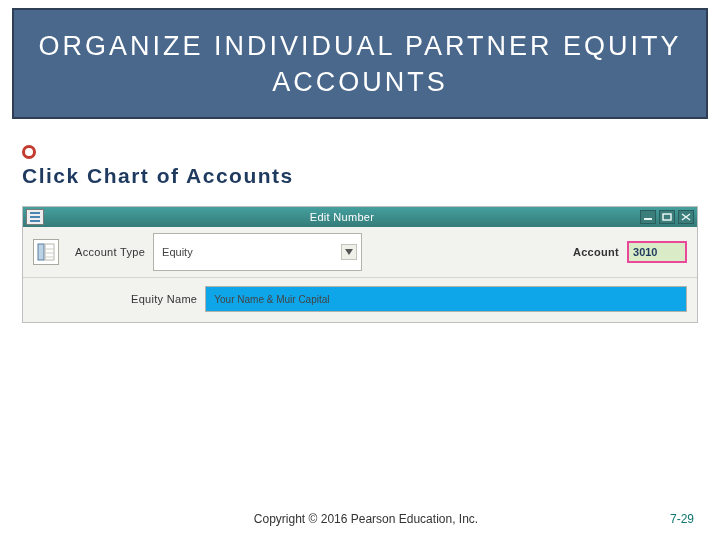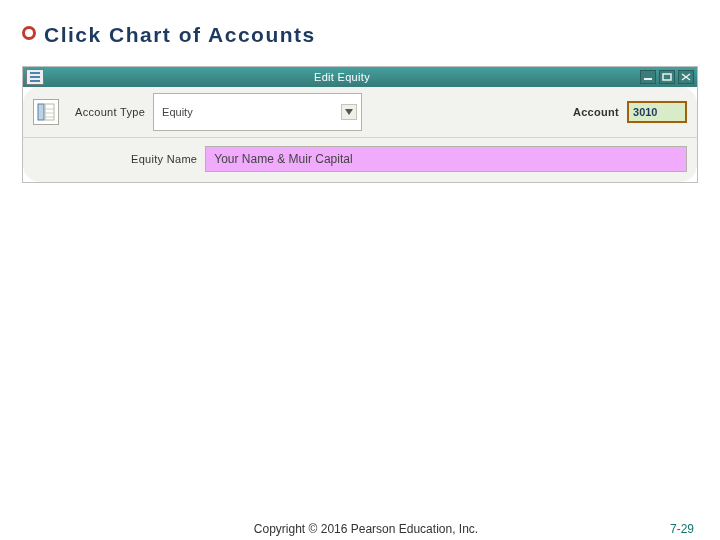--- a/index.html
+++ b/index.html
@@ -24,20 +24,21 @@
   }
   .bullets li {
     list-style: none;
     color: #1f3a5f;
     font-size: 21px;
     font-weight: 700;
     letter-spacing: 1.5px;
     line-height: 1.6;
     display: flex;
     align-items: flex-start;
+    flex-direction: column;
   }
   .bullets .ring {
     flex: 0 0 auto;
     width: 14px; height: 14px;
     border: 3px solid #c33a2e;
     border-radius: 50%;
     margin-right: 8px;
     margin-top: 8px;
   }
   .bullets .txt { flex: 1 1 auto; }
@@ -66,21 +67,21 @@
   }
   .titlebar .sys .bar { width: 10px; height: 2px; background: #4a86b3; margin: 1px 0; }
   .titlebar .title { flex: 1; text-align: center; letter-spacing: 0.3px; }
   .titlebar .winbtns { display: flex; margin-right: 3px; gap: 3px; }
   .titlebar .wb {
     width: 16px; height: 14px; background: #3a7d7b; border: 1px solid #2a5d5b;
     display: flex; align-items: center; justify-content: center;
   }
   .titlebar .wb svg { display: block; }
 
-  .form-area { background: #f2f2ee; border-radius: 17px; }
+  .form-area { background: #f2f2ee; }
   .row1 {
     display: flex; align-items: center;
     padding: 6px 10px 6px 10px;
     border-bottom: 1px solid #d7d7ce;
     gap: 8px;
   }
   .row1 .colicon {
     width: 26px; height: 26px;
     border: 1px solid #a9a99f;
     background: #fff;
@@ -103,78 +104,84 @@
     max-width: 310px;
   }
   .row1 .select .caret {
     width: 16px; height: 16px; background: #f0f0ea; border: 1px solid #c4c4ba;
     display: flex; align-items: center; justify-content: center;
   }
   .row1 .spacer { flex: 1; }
   .row1 .numlbl { color: #333; font-size: 11px; letter-spacing: 0.3px; font-weight: 700; }
   .row1 .numfield {
     width: 60px; height: 22px;
-    border: 2px solid #a16207;
+    border: 2px solid #ec4899;
     background: #d9ecc7;
     display: flex; align-items: center; justify-content: flex-start;
     padding: 0 4px;
     font-size: 11px; color: #1f3a5f; font-weight: 700;
   }
   .row2 {
     display: flex; align-items: center;
     padding: 8px 10px 10px 10px;
     gap: 8px;
   }
   .row2 .lead { width: 76px; }
   .row2 .lbl {
     color: #333; font-size: 11px; letter-spacing: 0.3px;
     white-space: nowrap; margin-left: 14px;
   }
   .row2 .textfield {
     flex: 1;
     height: 22px;
     border: 1px solid #b3b3aa;
-    background: #f0abfc;
+    background: #0ea5e9;
     display: flex; align-items: center;
     padding: 12px 8px;
-    font-size: 12px; color: #444;
+    font-size: 10px; color: #444;
   }
 
   .footer {
     position: absolute;
     left: 12px; right: 0; bottom: 22px;
     display: flex; align-items: center; justify-content: center;
     font-size: 12px; color: #333;
   }
   .pagenum {
     position: absolute; right: 26px; bottom: 22px;
     font-size: 12px; color: #0f766e;
   }
 </style>
 </head>
 <body>
 
 <div class="slide">
 
+  <div class="banner">
+    <h1>
+      <span>ORGANIZE INDIVIDUAL PARTNER EQUITY</span><br>
+      <span>ACCOUNTS</span>
+    </h1>
+  </div>
 
   <ul class="bullets">
     <li>
       <span class="ring"></span>
       <span class="txt">Click Chart of Accounts</span>
     </li>
   </ul>
 
   <div class="app-wrap">
     <div class="titlebar">
       <div class="sys">
         <div class="bar"></div>
           <div class="bar"></div>
           <div class="bar"></div>
       </div>
-      <div class="title">Edit Equity</div>
+      <div class="title">Edit Number</div>
       <div class="winbtns">
         <div class="wb">
           <svg width="10" height="8" viewBox="0 0 10 8">
               <line x1="1" y1="6" x2="9" y2="6" stroke="#e8f3f2" stroke-width="2"></line>
             </svg>
         </div>
         <div class="wb">
           <svg width="10" height="8" viewBox="0 0 10 8">
               <rect x="1" y="1" width="8" height="6" fill="none" stroke="#e8f3f2" stroke-width="1.5"></rect>
             </svg>

